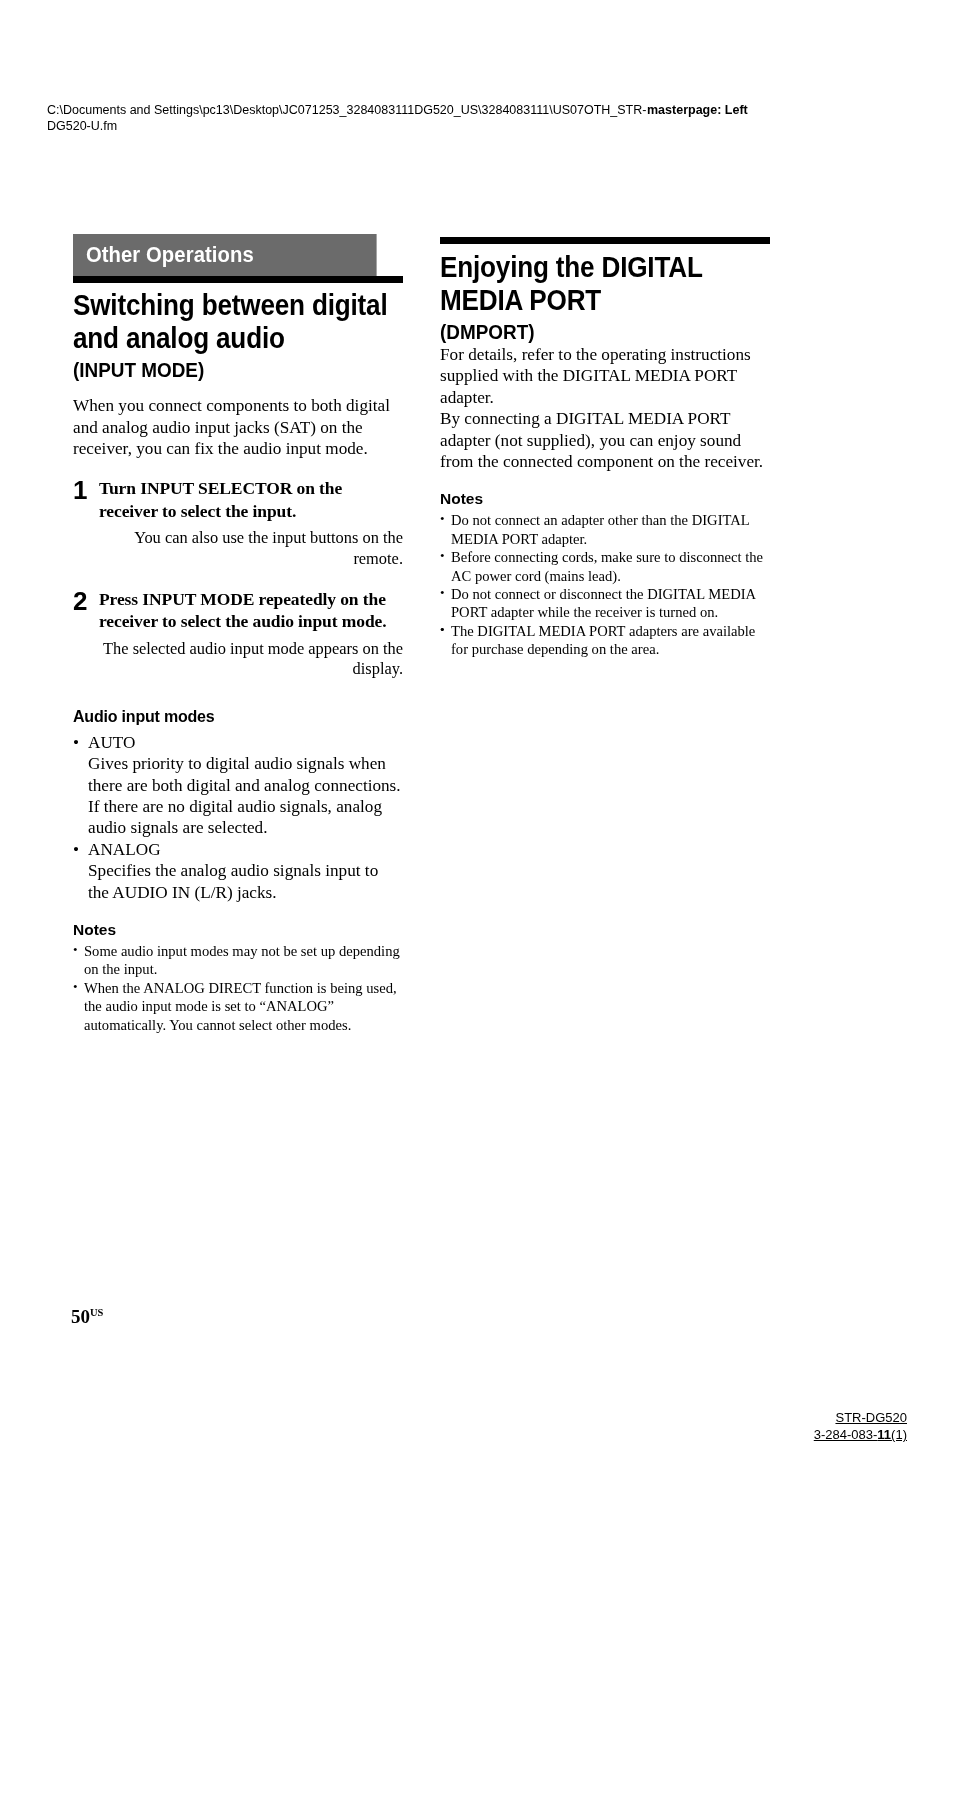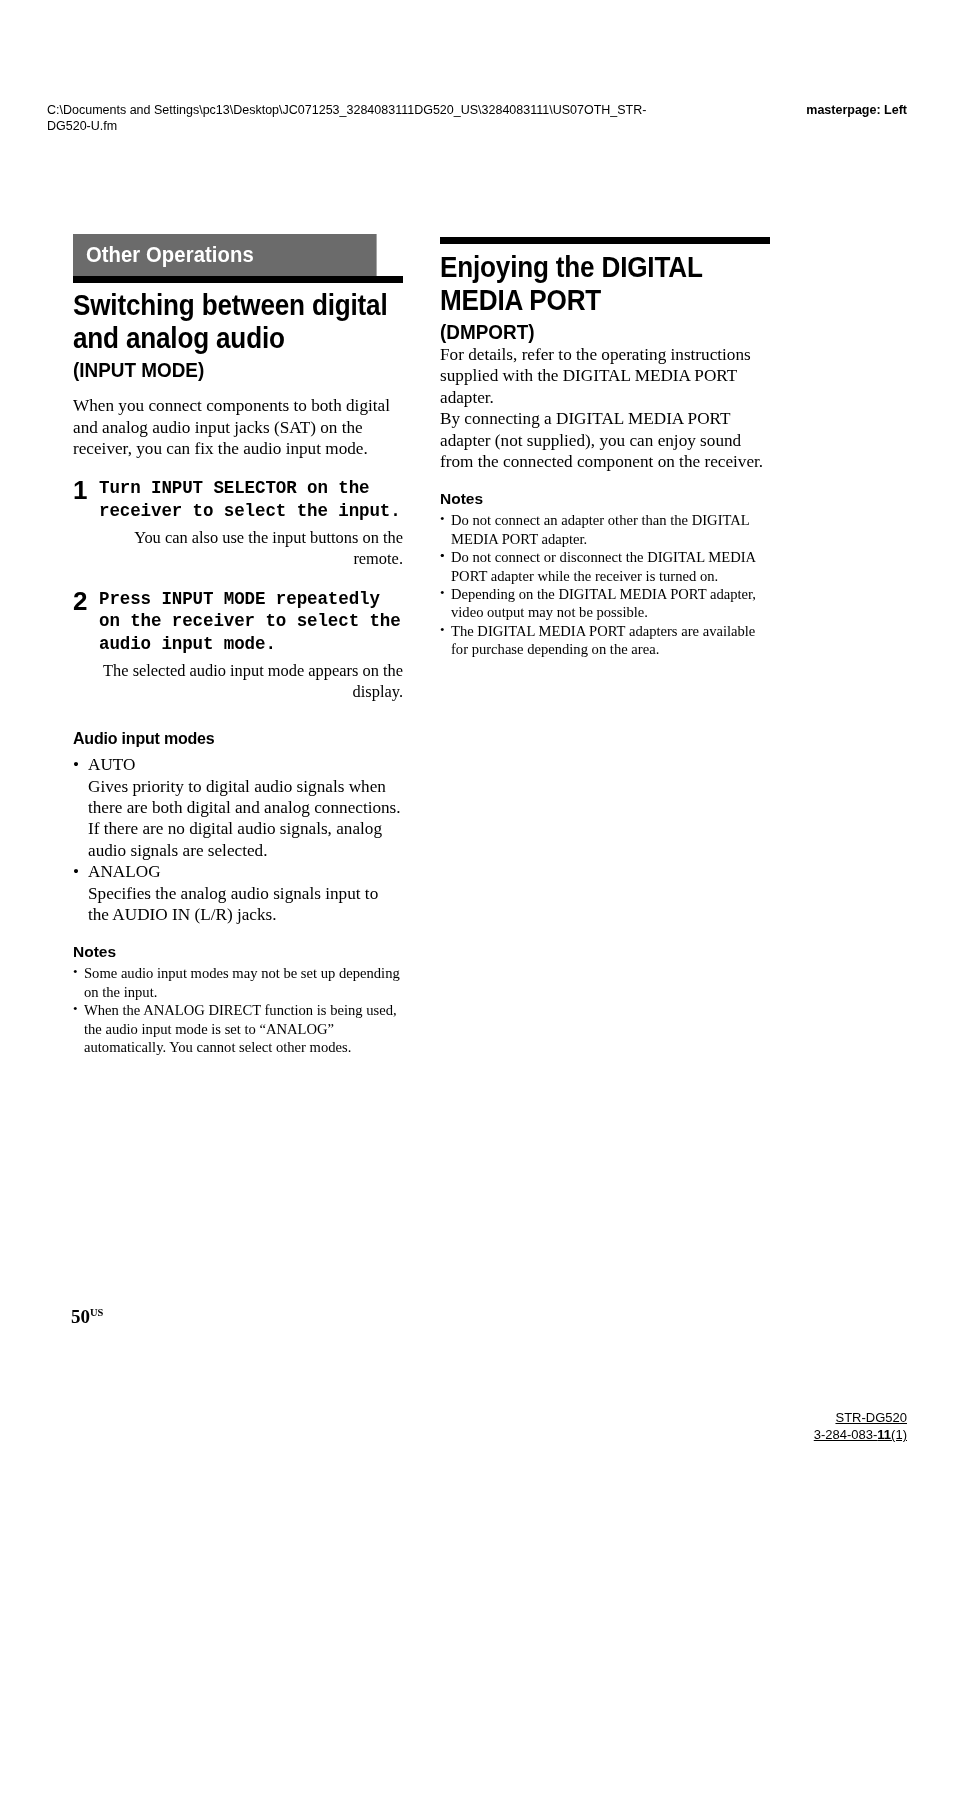--- a/index.html
+++ b/index.html
@@ -18,21 +18,20 @@
   }
 
   
   .page-header {
     position: absolute;
     top: 103px;
     left: 47px;
     width: 860px;
     display: flex;
     align-items: flex-start;
-    justify-content: space-between;
   }
   .header-path {
     font-family: "Liberation Sans", "DejaVu Sans", sans-serif;
     font-size: 12.5px;
     line-height: 15.5px;
     width: 600px;
     word-break: break-all;
     color: #000;
   }
   .header-masterpage {
@@ -138,21 +137,21 @@
     font-family: "Liberation Sans", "DejaVu Sans", sans-serif;
     font-weight: bold;
     font-size: 26px;
     line-height: 25px;
     width: 26px;
     flex: 0 0 26px;
     padding-top: 1px;
   }
   .step-body { flex: 1 1 auto; }
   .step-title {
-    font-family: Liberation Mono, monospace;
+    font-family: Liberation Serif, serif;
     font-weight: bold;
     font-size: 17.5px;
     line-height: 22.5px;
     margin: 0;
     letter-spacing: -0.1px;
   }
   .step-desc {
     font-size: 16.4px;
     line-height: 20.6px;
     margin: 6px 0 0 0;
@@ -302,28 +301,28 @@
   <p class="body tight">By connecting a DIGITAL MEDIA PORT adapter (not supplied), you can enjoy sound from the connected component on the receiver.</p>
 
   <h3 class="notes-head">Notes</h3>
   <ul class="notes">
     <li>
       <span class="bullet-dot">•</span>
       <span>Do not connect an adapter other than the DIGITAL MEDIA PORT adapter.</span>
     </li>
     <li>
       <span class="bullet-dot">•</span>
+      <span>Before connecting cords, make sure to disconnect the AC power cord (mains lead).</span>
     </li>
     <li>
       <span class="bullet-dot">•</span>
       <span>Do not connect or disconnect the DIGITAL MEDIA PORT adapter while the receiver is turned on.</span>
     </li>
     <li>
       <span class="bullet-dot">•</span>
-      <span>Depending on the DIGITAL MEDIA PORT adapter, video output may not be possible.</span>
     </li>
     <li>
       <span class="bullet-dot">•</span>
       <span>The DIGITAL MEDIA PORT adapters are available for purchase depending on the area.</span>
     </li>
   </ul>
 
 </div>
 
 <div class="page-number">

